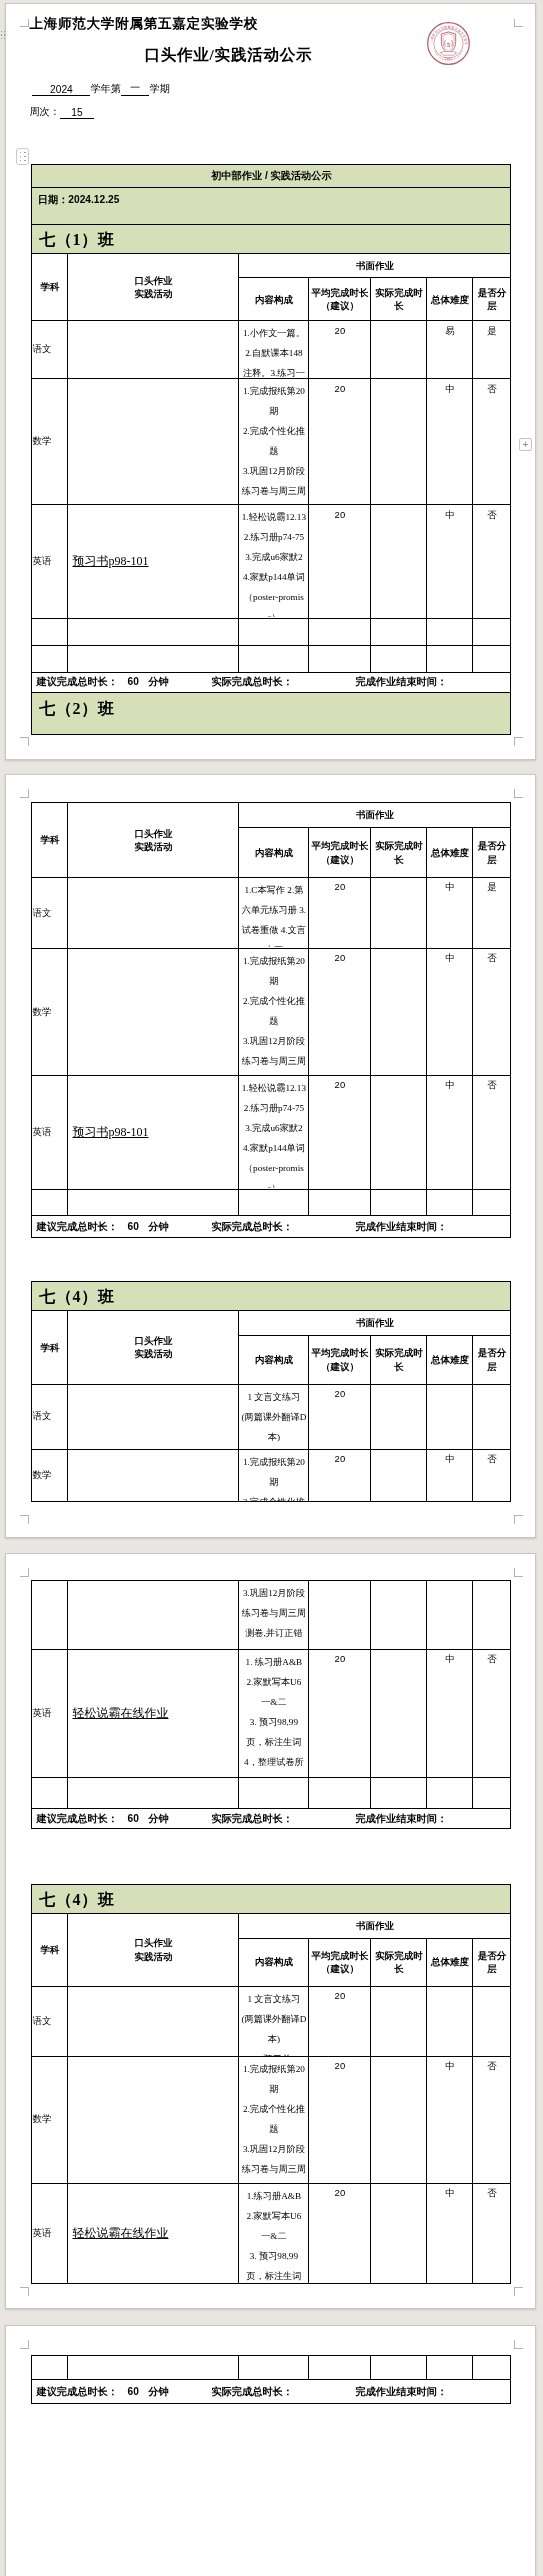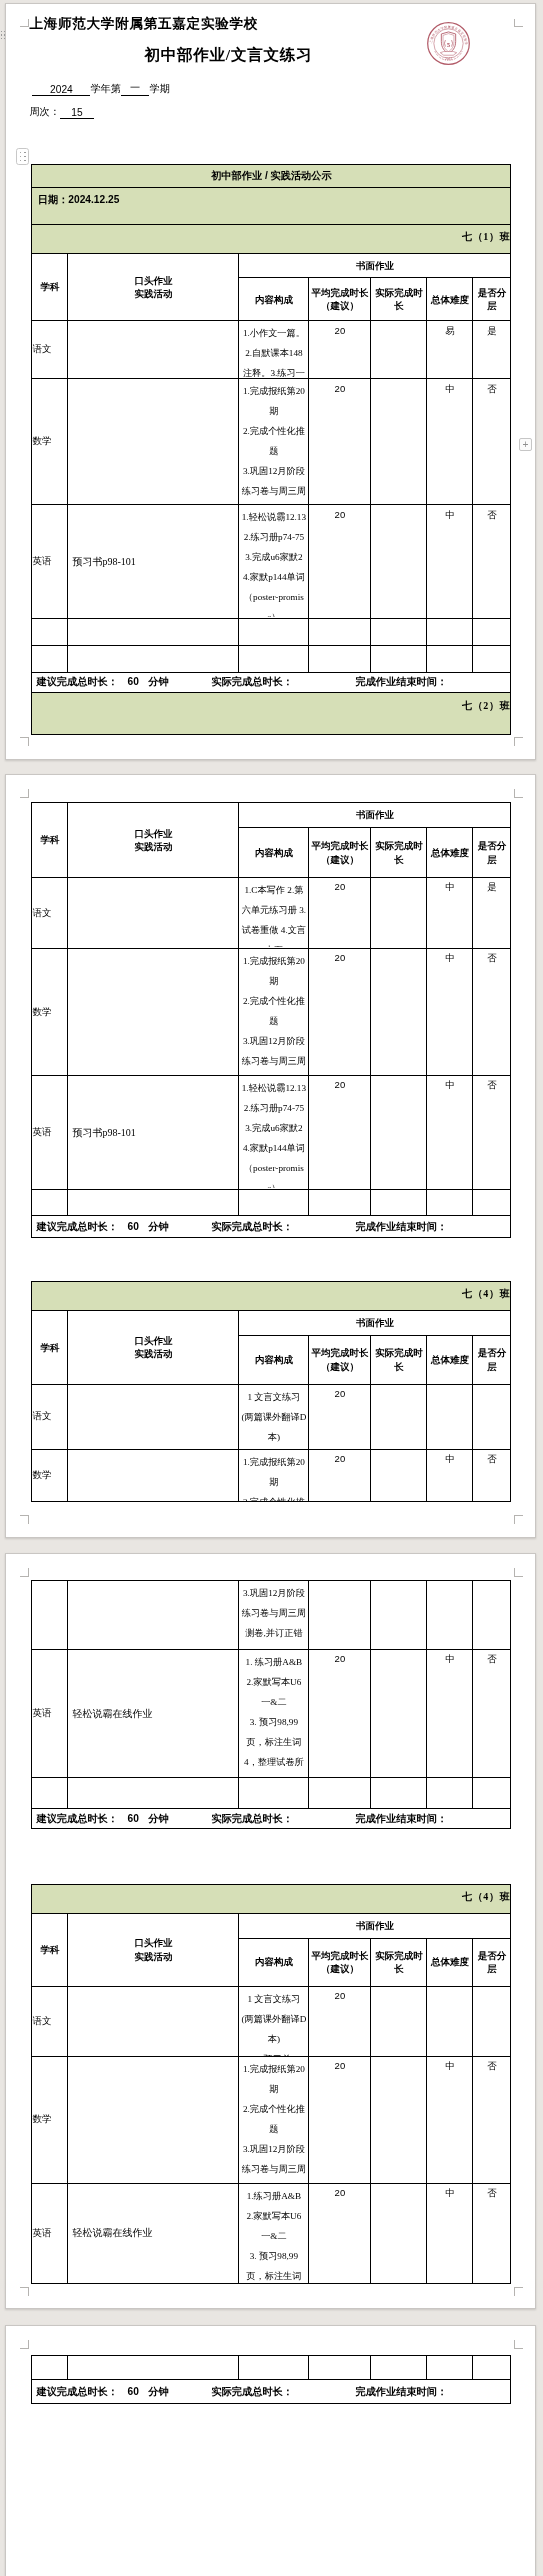--- a/index.html
+++ b/index.html
@@ -44,28 +44,28 @@
   
   table.doc-table {
     position:absolute; left:25px; width:478px;
     border-collapse:collapse; table-layout:fixed;
     border:1.4px solid #000; background:#fff;
   }
   .doc-table td { border:0.7px solid #000; vertical-align:top; }
   .green { background:#d6dfb7; }
   td.c-banner { text-align:center; font-weight:bold; font-size:10.2px; vertical-align:middle; }
   td.c-date   { font-weight:bold; font-size:10.2px; padding:4.8px 5.4px; }
-  td.c-band   { font-family:"Liberation Serif", serif; font-size:10px; font-weight:600;
-                padding:5.4px 0 0 6.8px; letter-spacing:0.7px;text-align:right; }
+  td.c-band   { font-family:"Liberation Serif", serif; font-size:16px; font-weight:600;
+                padding:5.4px 0 0 6.8px; letter-spacing:0.7px; }
   td.th { font-weight:bold; text-align:center; vertical-align:middle;
           font-size:9.5px; line-height:1.4; white-space:pre-line; word-break:break-all; padding:1.4px; }
   td.c-subject { text-align:left; vertical-align:middle;
                  font-family:"Liberation Serif", serif; font-size:9.5px; }
   td.c-oral { vertical-align:middle; padding:2.7px 4.1px;
-              font-family:"Liberation Serif", serif; font-size:10px; }
+              font-family:"Liberation Serif", serif; font-size:12px;text-decoration:underline; }
   td.c-content { text-align:center; padding:2px 2px 0 2px; }
   td.c-content .clip {
     font-family:"Liberation Serif", serif; font-size:9.2px; line-height:20px;
     white-space:pre-line; word-break:break-all; overflow:hidden;
   }
   td.c-val { text-align:center; padding-top:3.4px; font-size:9.5px; }
   td.c-val.han { font-family:"Liberation Serif", serif; }
   td.c-footer { font-weight:bold; font-size:10.2px; vertical-align:middle; padding:2.7px 4.1px; }
   .fr-a { display:inline-block; width:175px; }
   .fr-a .v { display:inline-block; margin:0 9.5px; }
@@ -95,21 +95,21 @@
 </head>
 <body>
 
 <div class="page" style="top:3.4px;height:757px;">
   <span class="cm tl" style="left:13.6px;top:14.3px;"></span>
   <span class="cm tr" style="left:508px;top:14.3px;"></span>
   <span class="cm bl" style="left:13.6px;top:733px;"></span>
   <span class="cm br" style="left:508px;top:733px;"></span>
 
   <div class="school-name">上海师范大学附属第五嘉定实验学校</div>
-  <div class="doc-title">初中部作业/文言文练习</div>
+  <div class="doc-title">口头作业/实践活动公示</div>
 
   <svg class="logo" viewBox="0 0 66 66">
     <defs>
       <path id="arcTop" d="M 8.5 35 A 24.5 24.5 0 1 1 57.5 35" fill="none"></path>
     </defs>
     <circle cx="33" cy="33" r="30.5" fill="none" stroke="#b25b68" stroke-width="1.8"></circle>
     <circle cx="33" cy="33" r="21.5" fill="none" stroke="#b25b68" stroke-width="0.8"></circle>
     <text font-size="4.6" fill="#b25b68" letter-spacing="0.4">
       <textPath href="#arcTop" startOffset="2">上海师范大学附属第五嘉定实验学校</textPath>
     </text>

